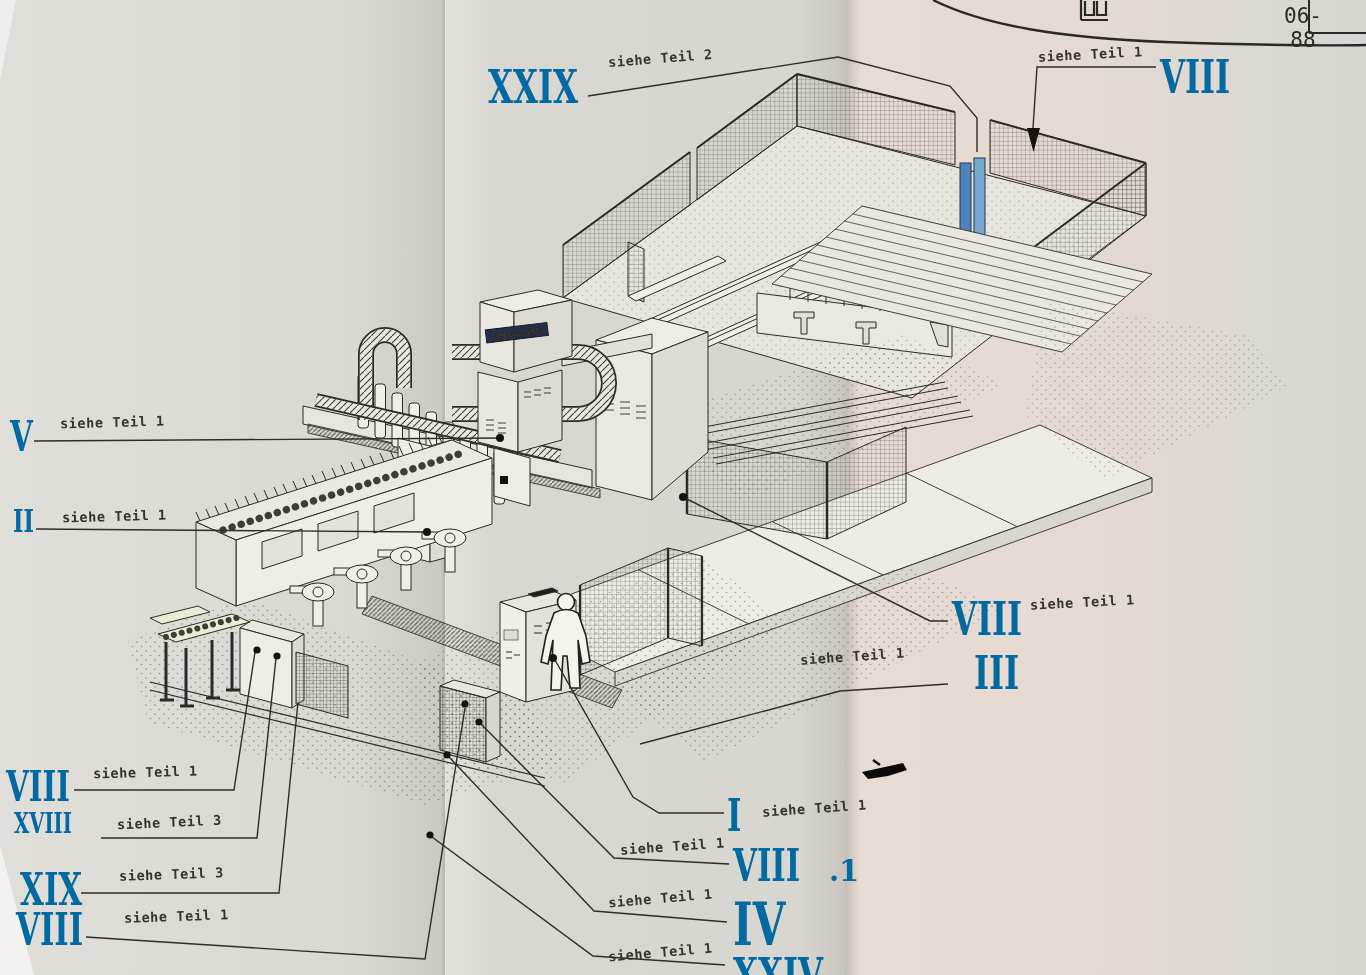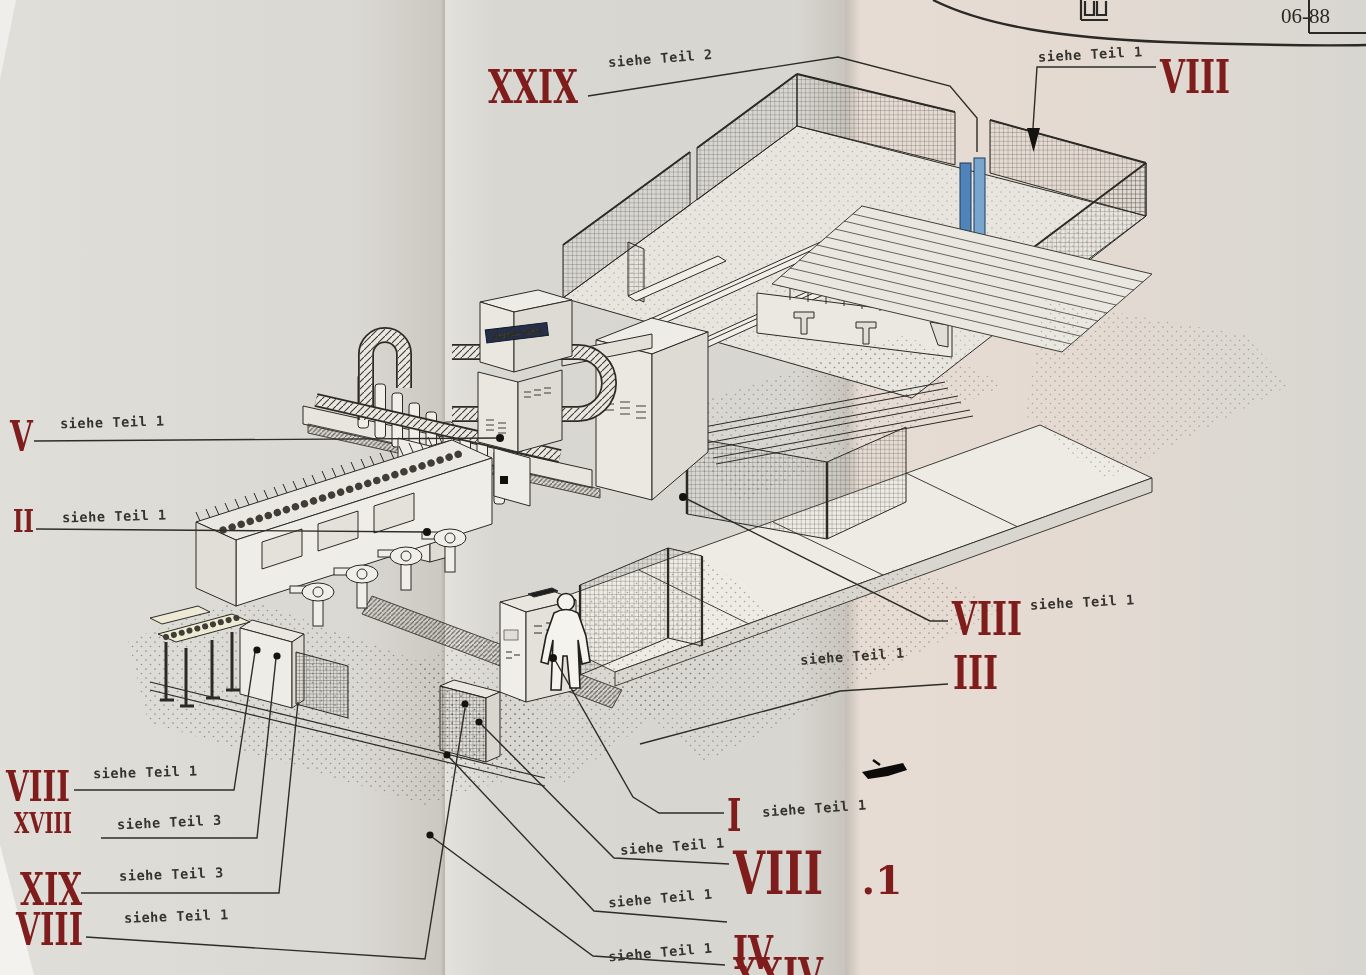--- a/index.html
+++ b/index.html
@@ -10,28 +10,28 @@
     background:linear-gradient(90deg,#e0ded9 0%,#dad8d3 80%,#ccc9c2 99%,#b8b4ac 100%);}
   .panel-mid{left:445px;top:0;width:400px;height:975px;
     background:linear-gradient(90deg,#e3e1dc 0%,#d9d7d2 12%,#d8d6d1 88%,#c9c5be 100%);}
   .panel-right{left:845px;top:0;width:521px;height:975px;
     background:linear-gradient(90deg,#c4beb6 0%,#e7dcd3 3%,#e4dad1 45%,#dcd8d2 78%,#d8d6d1 100%);}
   .corner-tl{left:0;top:0;width:16px;height:80px;background:#efeeea;
     clip-path:polygon(0 0,100% 0,0 100%);}
   .corner-bl{left:0;top:845px;width:34px;height:130px;background:#f3f2ee;
     clip-path:polygon(0 0,100% 100%,0 100%);}
   svg.draw{position:absolute;left:0;top:0;}
-  .num{position:absolute;color:#7f1d1d;font-family:"DejaVu Serif",serif;font-weight:800;
+  .num{position:absolute;color:#0369a1;font-family:"DejaVu Serif",serif;font-weight:800;
        line-height:1;white-space:nowrap;text-align:center;}
   .numtxt{display:inline-block;transform:scaleX(.7);transform-origin:0 50%;}
   .sfx{font-size:.66em;font-weight:800;}
   .note{position:absolute;color:#35332d;font-size:13.5px;letter-spacing:.6px;
         white-space:nowrap;font-weight:700;}
-  .doccode{position:absolute;left:1276px;top:4px;width:54px;text-align:right;
-        font-size:21px;color:#2a2824;letter-spacing:0;font-family:Liberation Serif, serif;}
+  .doccode{position:absolute;left:1276px;top:4px;width:54px;text-align:center;
+        font-size:21px;color:#2a2824;letter-spacing:0;}
 </style>
 </head>
 <body>
 
 <div id="page">
 
   <div class="layer panel-left"></div>
   <div class="layer panel-mid"></div>
   <div class="layer panel-right"></div>
   <div class="layer corner-tl"></div>
@@ -275,28 +275,28 @@
     </g>
   </svg>
 
   <div class="doccode">06-88</div>
 
   <div class="num" style="left:488px;top:64px;font-size:46px"><span class="numtxt">XXIX</span></div>
   <div class="num" style="left:1160px;top:54px;font-size:46px"><span class="numtxt">VIII</span></div>
   <div class="num" style="left:10px;top:416px;font-size:42px"><span class="numtxt">V</span></div>
   <div class="num" style="left:13px;top:505px;font-size:32px"><span class="numtxt">II</span></div>
   <div class="num" style="left:952px;top:596px;font-size:46px"><span class="numtxt">VIII</span></div>
-  <div class="num" style="left:953px;top:650px;font-size:46px"><span class="numtxt">III</span></div>
+  <div class="num" style="left:974px;top:650px;font-size:46px"><span class="numtxt">III</span></div>
   <div class="num" style="left:6px;top:766px;font-size:42px"><span class="numtxt">VIII</span></div>
   <div class="num" style="left:14px;top:810px;font-size:28px"><span class="numtxt">XVIII</span></div>
   <div class="num" style="left:20px;top:868px;font-size:44px"><span class="numtxt">XIX</span></div>
   <div class="num" style="left:16px;top:908px;font-size:44px"><span class="numtxt">VIII</span></div>
   <div class="num" style="left:727px;top:794px;font-size:44px"><span class="numtxt">I</span></div>
-  <div class="num" style="left:733px;top:844px;font-size:59px"><span class="numtxt">VIII</span><span class="sfx">.1</span></div>
-  <div class="num" style="left:733px;top:930px;font-size:46px"><span class="numtxt">IV</span></div>
+  <div class="num" style="left:733px;top:844px;font-size:44px"><span class="numtxt">VIII</span><span class="sfx">.1</span></div>
+  <div class="num" style="left:733px;top:894px;font-size:60px"><span class="numtxt">IV</span></div>
   <div class="num" style="left:733px;top:952px;font-size:46px"><span class="numtxt">XXIV</span></div>
 
   <div class="note" style="left:608px;top:50px;transform:rotate(-4.5deg)">siehe Teil 2</div>
   <div class="note" style="left:1038px;top:46px;transform:rotate(-3deg)">siehe Teil 1</div>
   <div class="note" style="left:60px;top:414px;transform:rotate(-1.5deg)">siehe Teil 1</div>
   <div class="note" style="left:62px;top:508px;transform:rotate(-1.5deg)">siehe Teil 1</div>
   <div class="note" style="left:1030px;top:594px;transform:rotate(-3deg)">siehe Teil 1</div>
   <div class="note" style="left:800px;top:648px;transform:rotate(-4deg)">siehe Teil 1</div>
   <div class="note" style="left:93px;top:764px;transform:rotate(-1.5deg)">siehe Teil 1</div>
   <div class="note" style="left:117px;top:814px;transform:rotate(-2.5deg)">siehe Teil 3</div>

